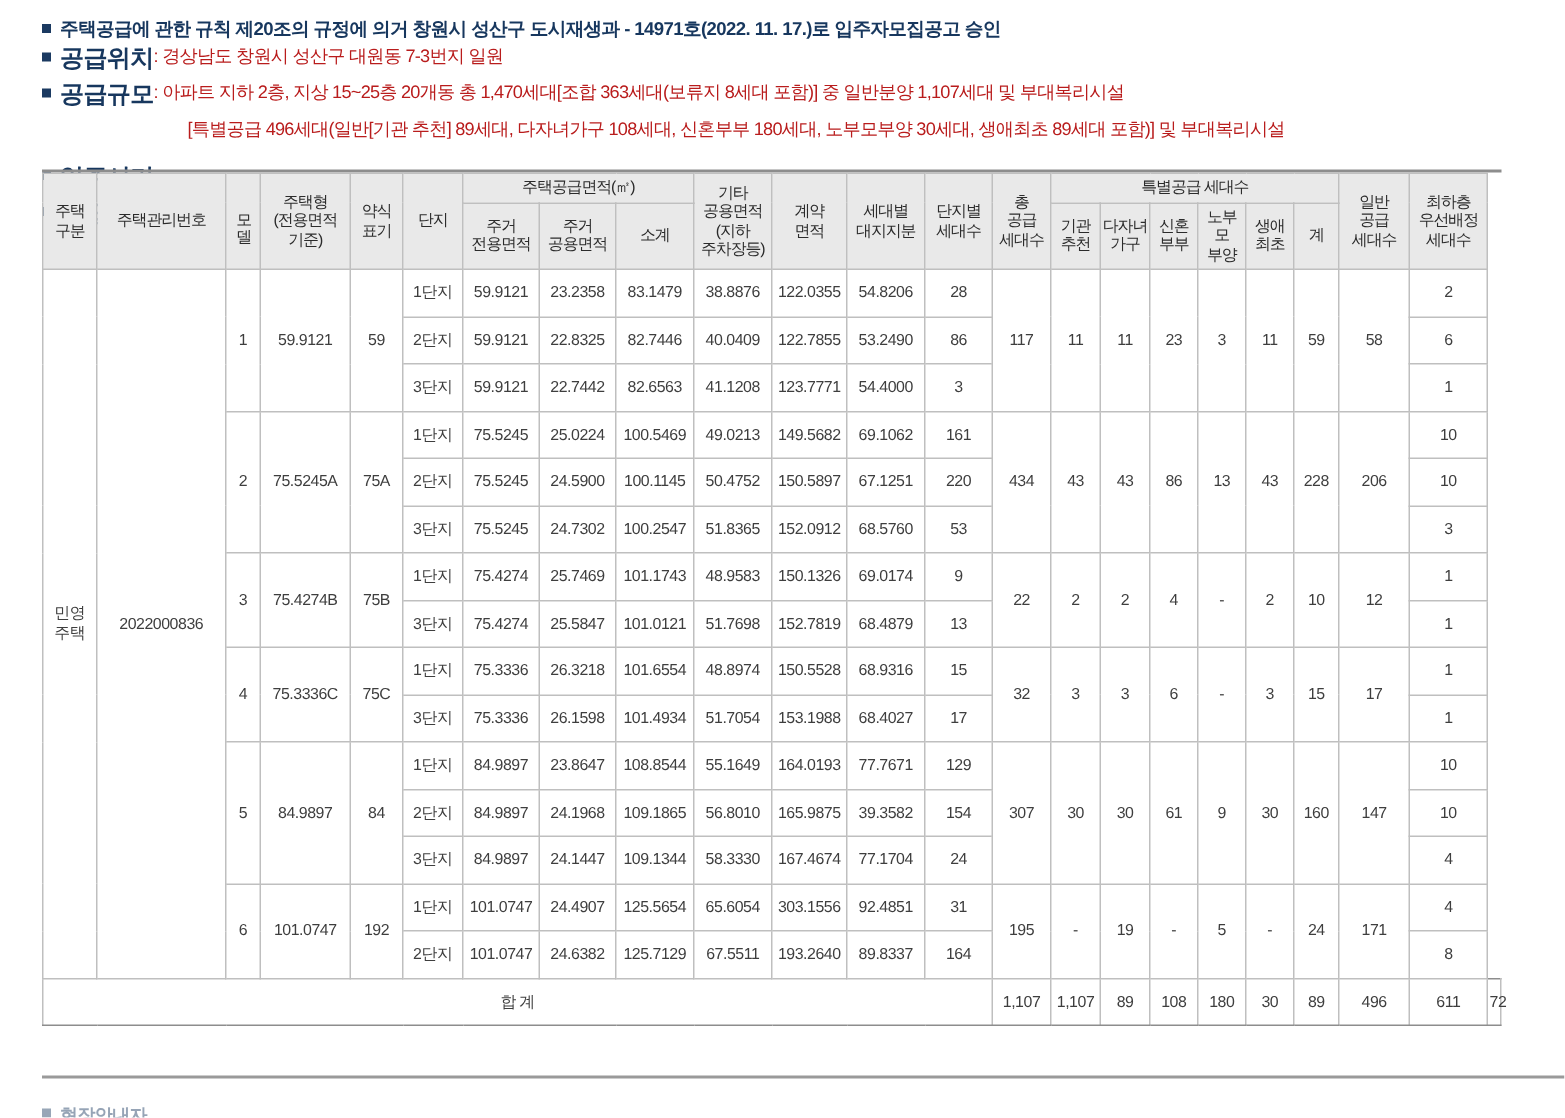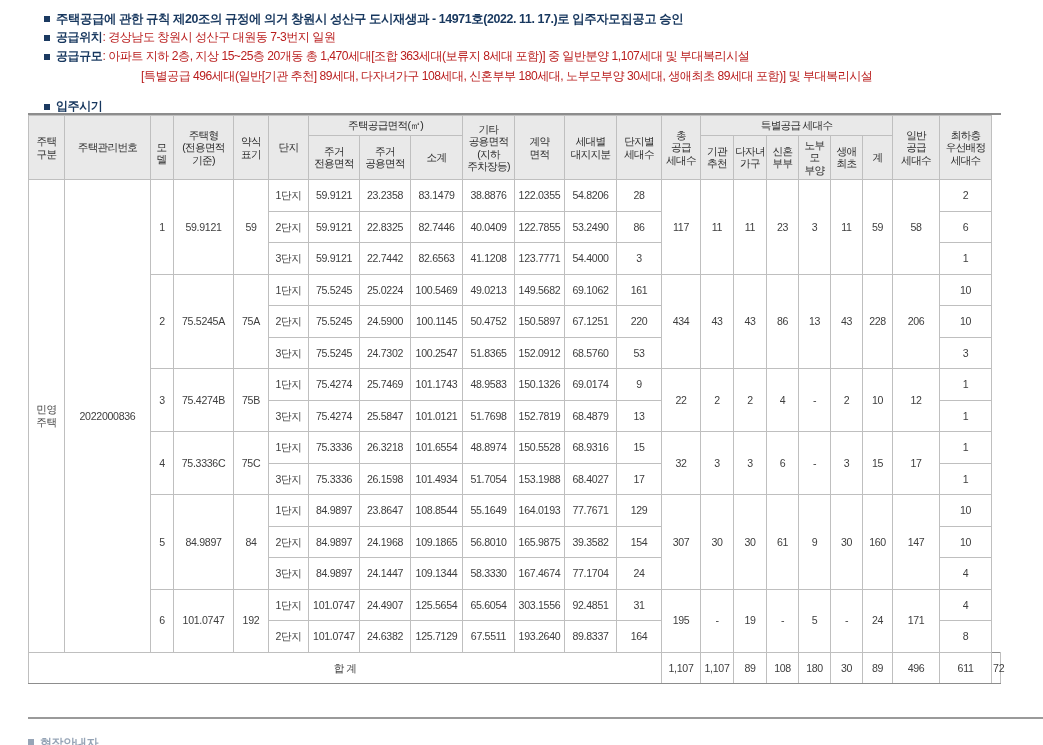--- a/index.html
+++ b/index.html
@@ -3,27 +3,27 @@
 <meta charset="utf-8">
 <style>
   html,body{margin:0;padding:0;}
   body{
     width:1043px;height:745px;
     background:#ffffff;
     font-family:"Liberation Sans","DejaVu Sans",sans-serif;
     font-size:11px;color:#3b3b3b;
     overflow:hidden;
   }
-  .page{position:relative;width:1043px;height:745px;box-sizing:border-box;padding-left:16px;}
+  .page{position:relative;width:1043px;height:745px;box-sizing:border-box;}
 
   
   .notice{padding:11px 0 0 28px;}
   .n-line{display:flex;align-items:flex-start;line-height:1.30;margin-bottom:3px;white-space:nowrap;}
   .bullet{display:inline-block;width:6px;height:6px;background:#1b3a61;margin-right:6px;margin-top:5px;flex:0 0 auto;}
-  .n-label{color:#17375e;font-weight:bold;font-size:12px;letter-spacing:-0.4px;}
+  .n-label{color:#17375e;font-weight:bold;font-size:16px;letter-spacing:-0.4px;}
   .n-text{color:#b91c1c;font-size:12.1px;letter-spacing:-0.5px;}
   .n-line.title .n-label{font-size:12.4px;}
   .n-indent{padding-left:97px;margin-bottom:14px;white-space:nowrap;}
   .n-indent .n-text{font-size:12.1px;}
 
   
   .tbl-wrap{position:absolute;left:28px;top:115px;width:973px;}
   table.main{border-collapse:collapse;table-layout:fixed;width:973px;
     font-size:10.5px;color:#3e3e3e;}
   table.main th,table.main td{

